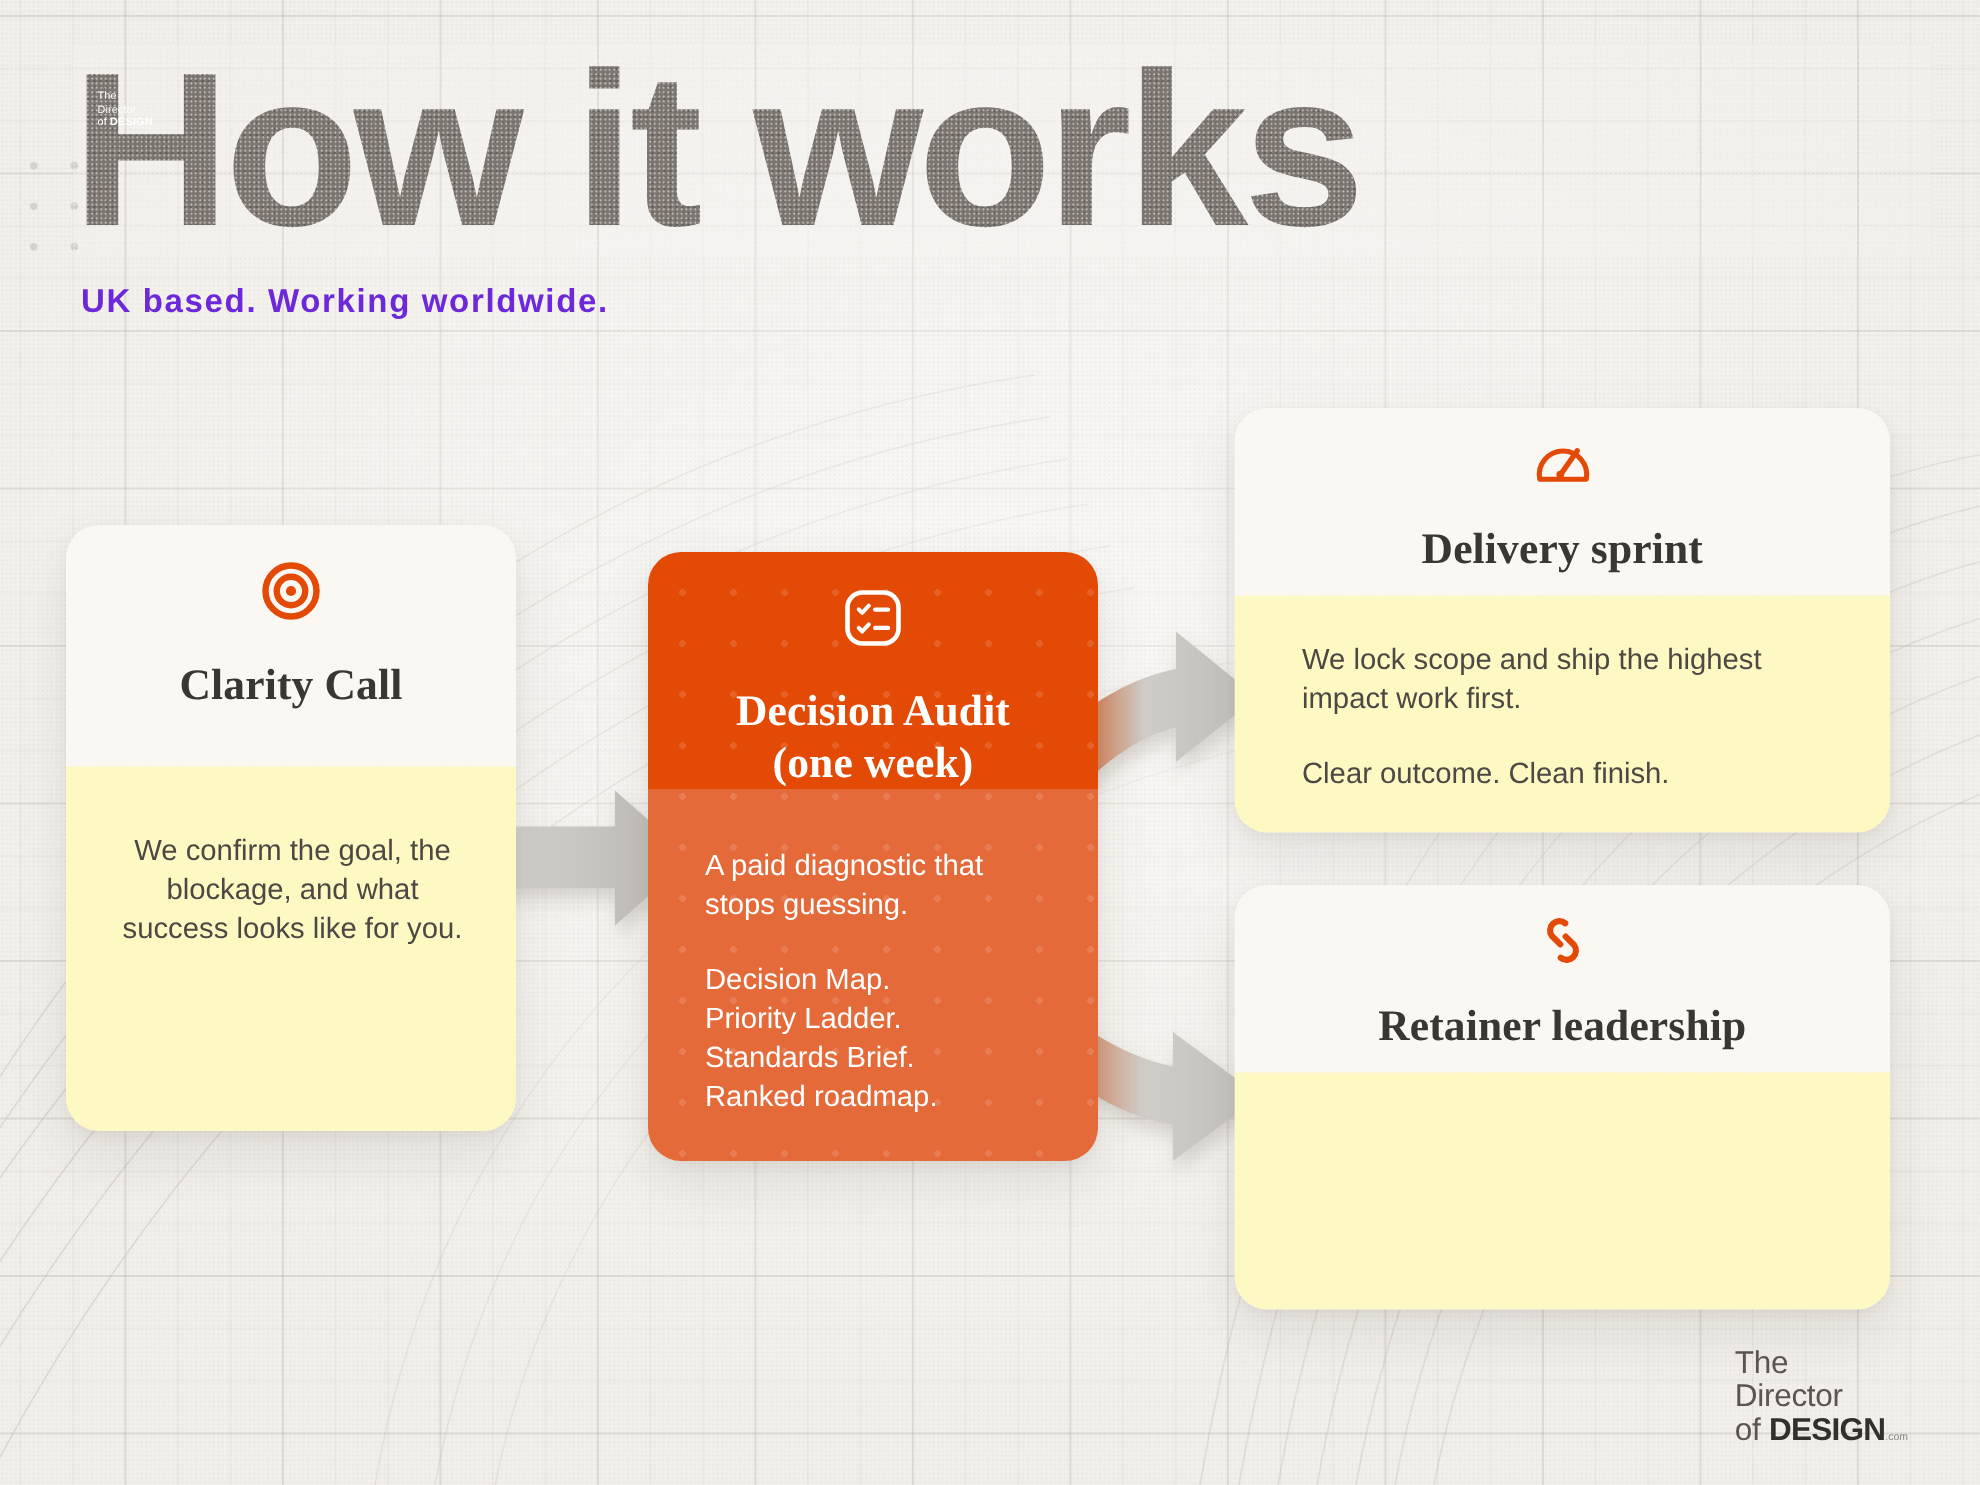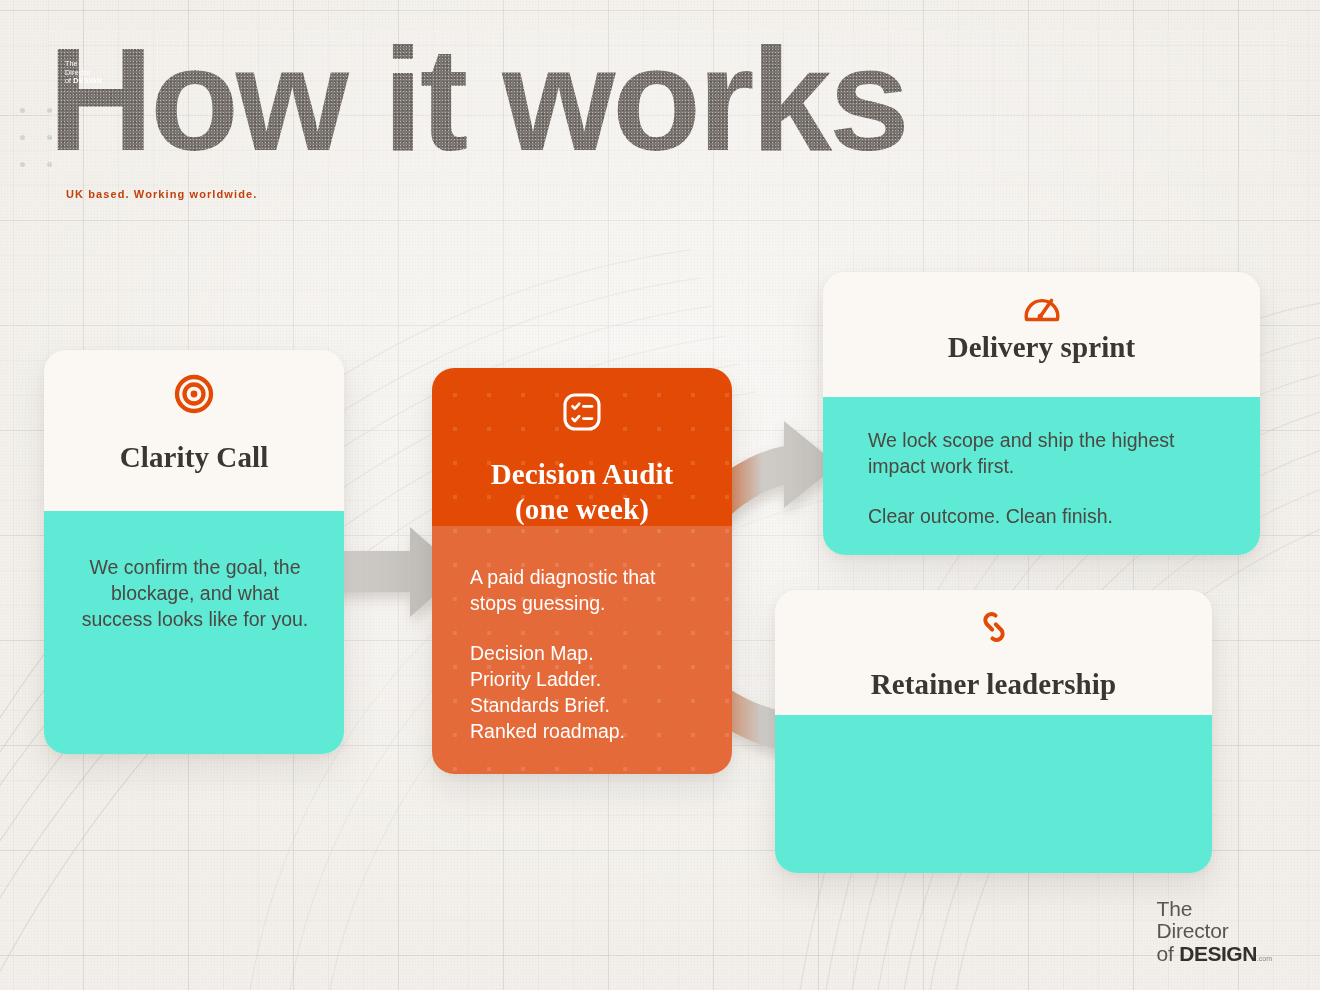--- a/index.html
+++ b/index.html
@@ -55,37 +55,37 @@
   .title-noise{
     position:absolute;inset:0;pointer-events:none;
     background-image:
       radial-gradient(rgba(255,255,255,.55) .7px, transparent .8px),
       radial-gradient(rgba(40,38,35,.30) .7px, transparent .8px);
     background-size:3px 3px, 4px 4px;
     background-position:0 0, 1px 2px;
     mix-blend-mode:overlay;
   }
   .subtitle{
-    margin:18px 0 0 18px;font-size:11px;font-weight:700;letter-spacing:1.1px;color:#c2410c;
+    margin:18px 0 0 6px;font-size:22px;font-weight:700;letter-spacing:1.1px;color:#6d28d9;
   }
   
   #logo-badge{
     position:absolute;left:9px;top:22px;width:62px;height:56px;
     color:#ffffff;font-size:7.2px;line-height:8.6px;font-weight:400;
     padding:8px 0 0 8px;box-sizing:border-box;letter-spacing:.1px;
   }
   #logo-badge b{font-weight:700;letter-spacing:.2px;}
 
   
   .card{
     position:absolute;border-radius:22px;overflow:hidden;
     box-shadow:0 16px 34px rgba(110,100,90,.13), 0 3px 8px rgba(110,100,90,.08);
   }
   .card .chead{background:#FBF8F4;}
-  .card .cbody{background:#5eead4;}
+  .card .cbody{background:#fef9c3;}
   .card.orange .chead{background:#E24A06;}
   .card.orange .cbody{background:#E56A3A;}
 
   .icon-wrap{display:flex;justify-content:center;}
   .ctitle{
     font-family:"Liberation Serif", serif;
     font-weight:700;color:#3A3631;text-align:center;
     font-size:29px;line-height:1.22;letter-spacing:.1px;margin:0;
   }
   .card.orange .ctitle{color:#ffffff;}
@@ -99,21 +99,21 @@
   #card-clarity .cbody{height:243px;padding:43px 30px 0 32px;box-sizing:border-box;text-align:center;}
 
   #card-audit{left:432px;top:368px;width:300px;height:406px;}
   #card-audit .chead{height:158px;padding-top:23px;box-sizing:border-box;}
   #card-audit .cbody{height:248px;padding:38px 26px 0 38px;box-sizing:border-box;}
 
   #card-delivery{left:823px;top:272px;width:437px;height:283px;}
   #card-delivery .chead{height:125px;padding-top:16px;box-sizing:border-box;}
   #card-delivery .cbody{height:158px;padding:30px 28px 0 45px;box-sizing:border-box;}
 
-  #card-retainer{left:775px;top:590px;width:437px;height:283px;}
+  #card-retainer{left:823px;top:590px;width:437px;height:283px;}
   #card-retainer .chead{height:125px;padding-top:16px;box-sizing:border-box;}
   #card-retainer .cbody{height:158px;padding:30px 24px 0 45px;box-sizing:border-box;}
 
   .card-dots{
     position:absolute;inset:0;pointer-events:none;
     background-image:radial-gradient(rgba(255,255,255,.13) 2.2px, transparent 2.4px);
     background-size:34px 34px;background-position:6px 10px;
   }
 
   
@@ -277,21 +277,21 @@
 
 <div class="card" id="card-delivery">
   <div class="chead">
     <div class="icon-wrap">
       <svg width="42" height="42" viewBox="0 0 42 42">
         <path d="M 5.5 31.5 A 15.8 15.8 0 1 1 36.5 31.5 Z" fill="none" stroke="#E24A06" stroke-width="3.4" stroke-linejoin="round"></path>
         <path d="M 20 27.5 L 30.5 12.5" fill="none" stroke="#E24A06" stroke-width="3.6" stroke-linecap="round"></path>
         <circle cx="19.2" cy="28.4" r="2.6" fill="#E24A06"></circle>
       </svg>
     </div>
-    <h2 class="ctitle" style="">Delivery sprint</h2>
+    <h2 class="ctitle" style="margin-top:19px;">Delivery sprint</h2>
   </div>
   <div class="cbody">
     <p class="ctext">We lock scope and ship the highest impact work first.</p>
     <p class="ctext">Clear outcome. Clean finish.</p>
   </div>
 </div>
 
 <div class="card" id="card-retainer">
   <div class="chead">
     <div class="icon-wrap">

